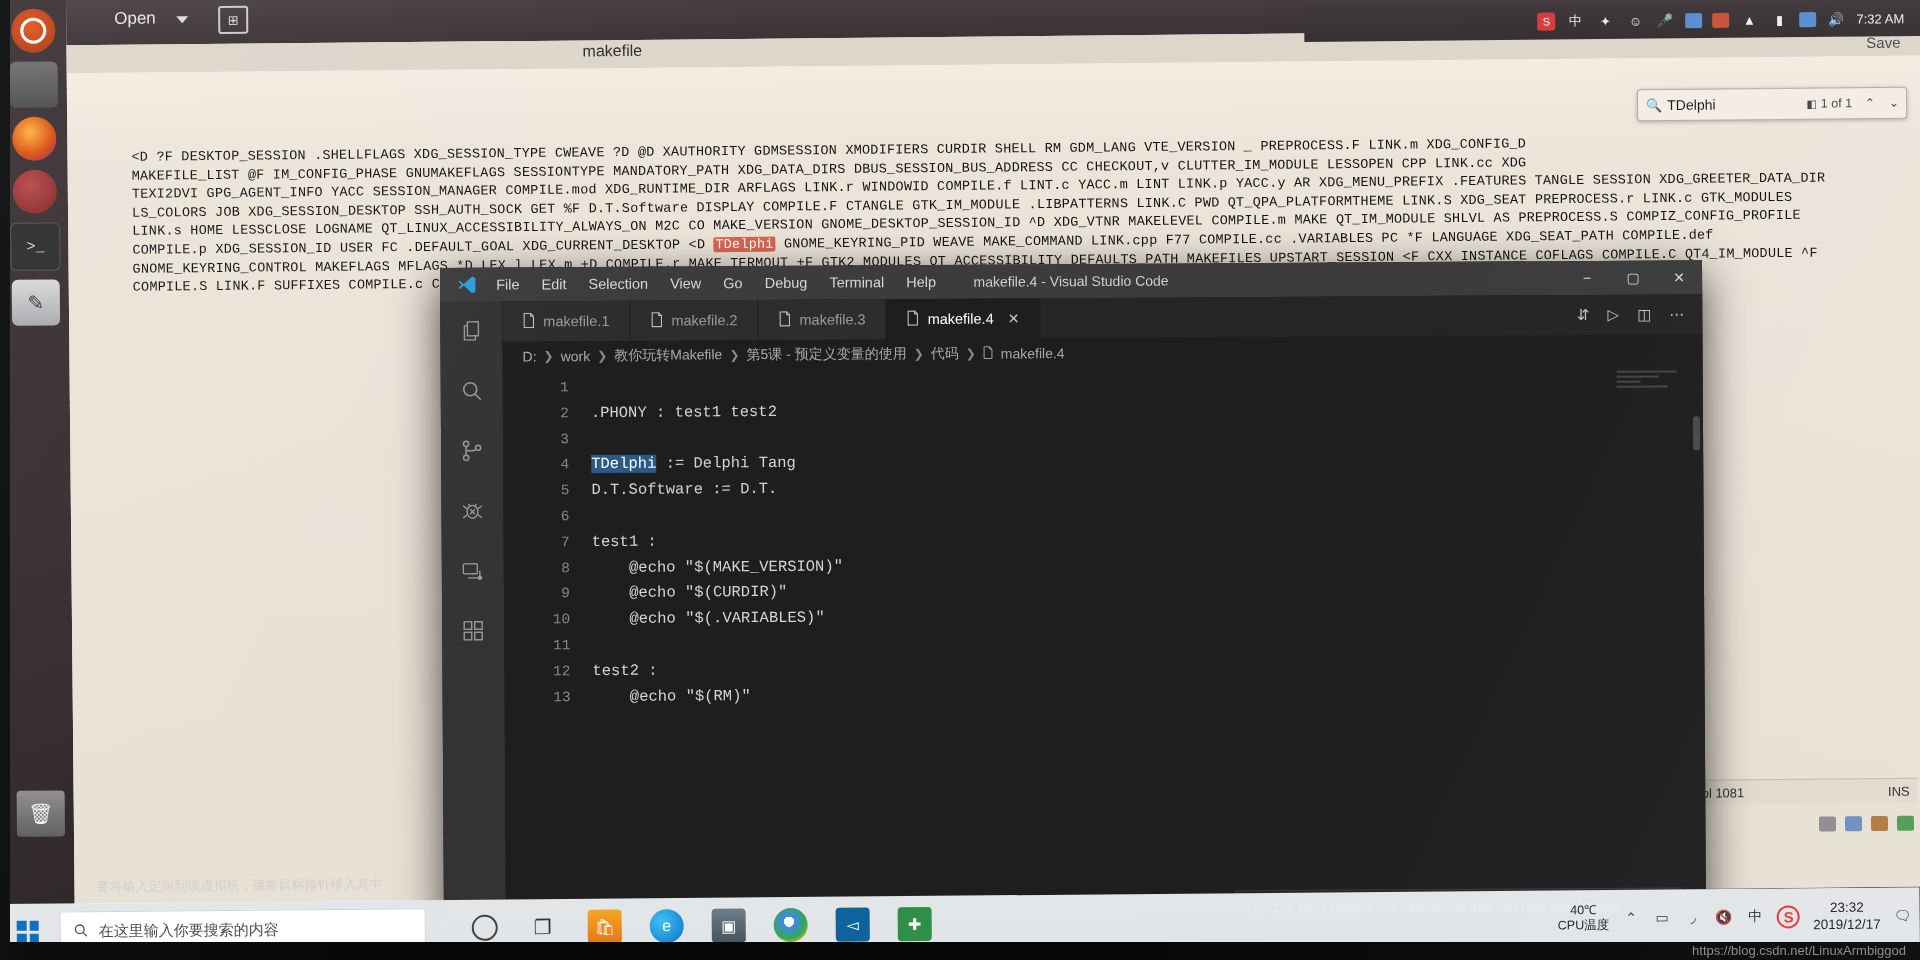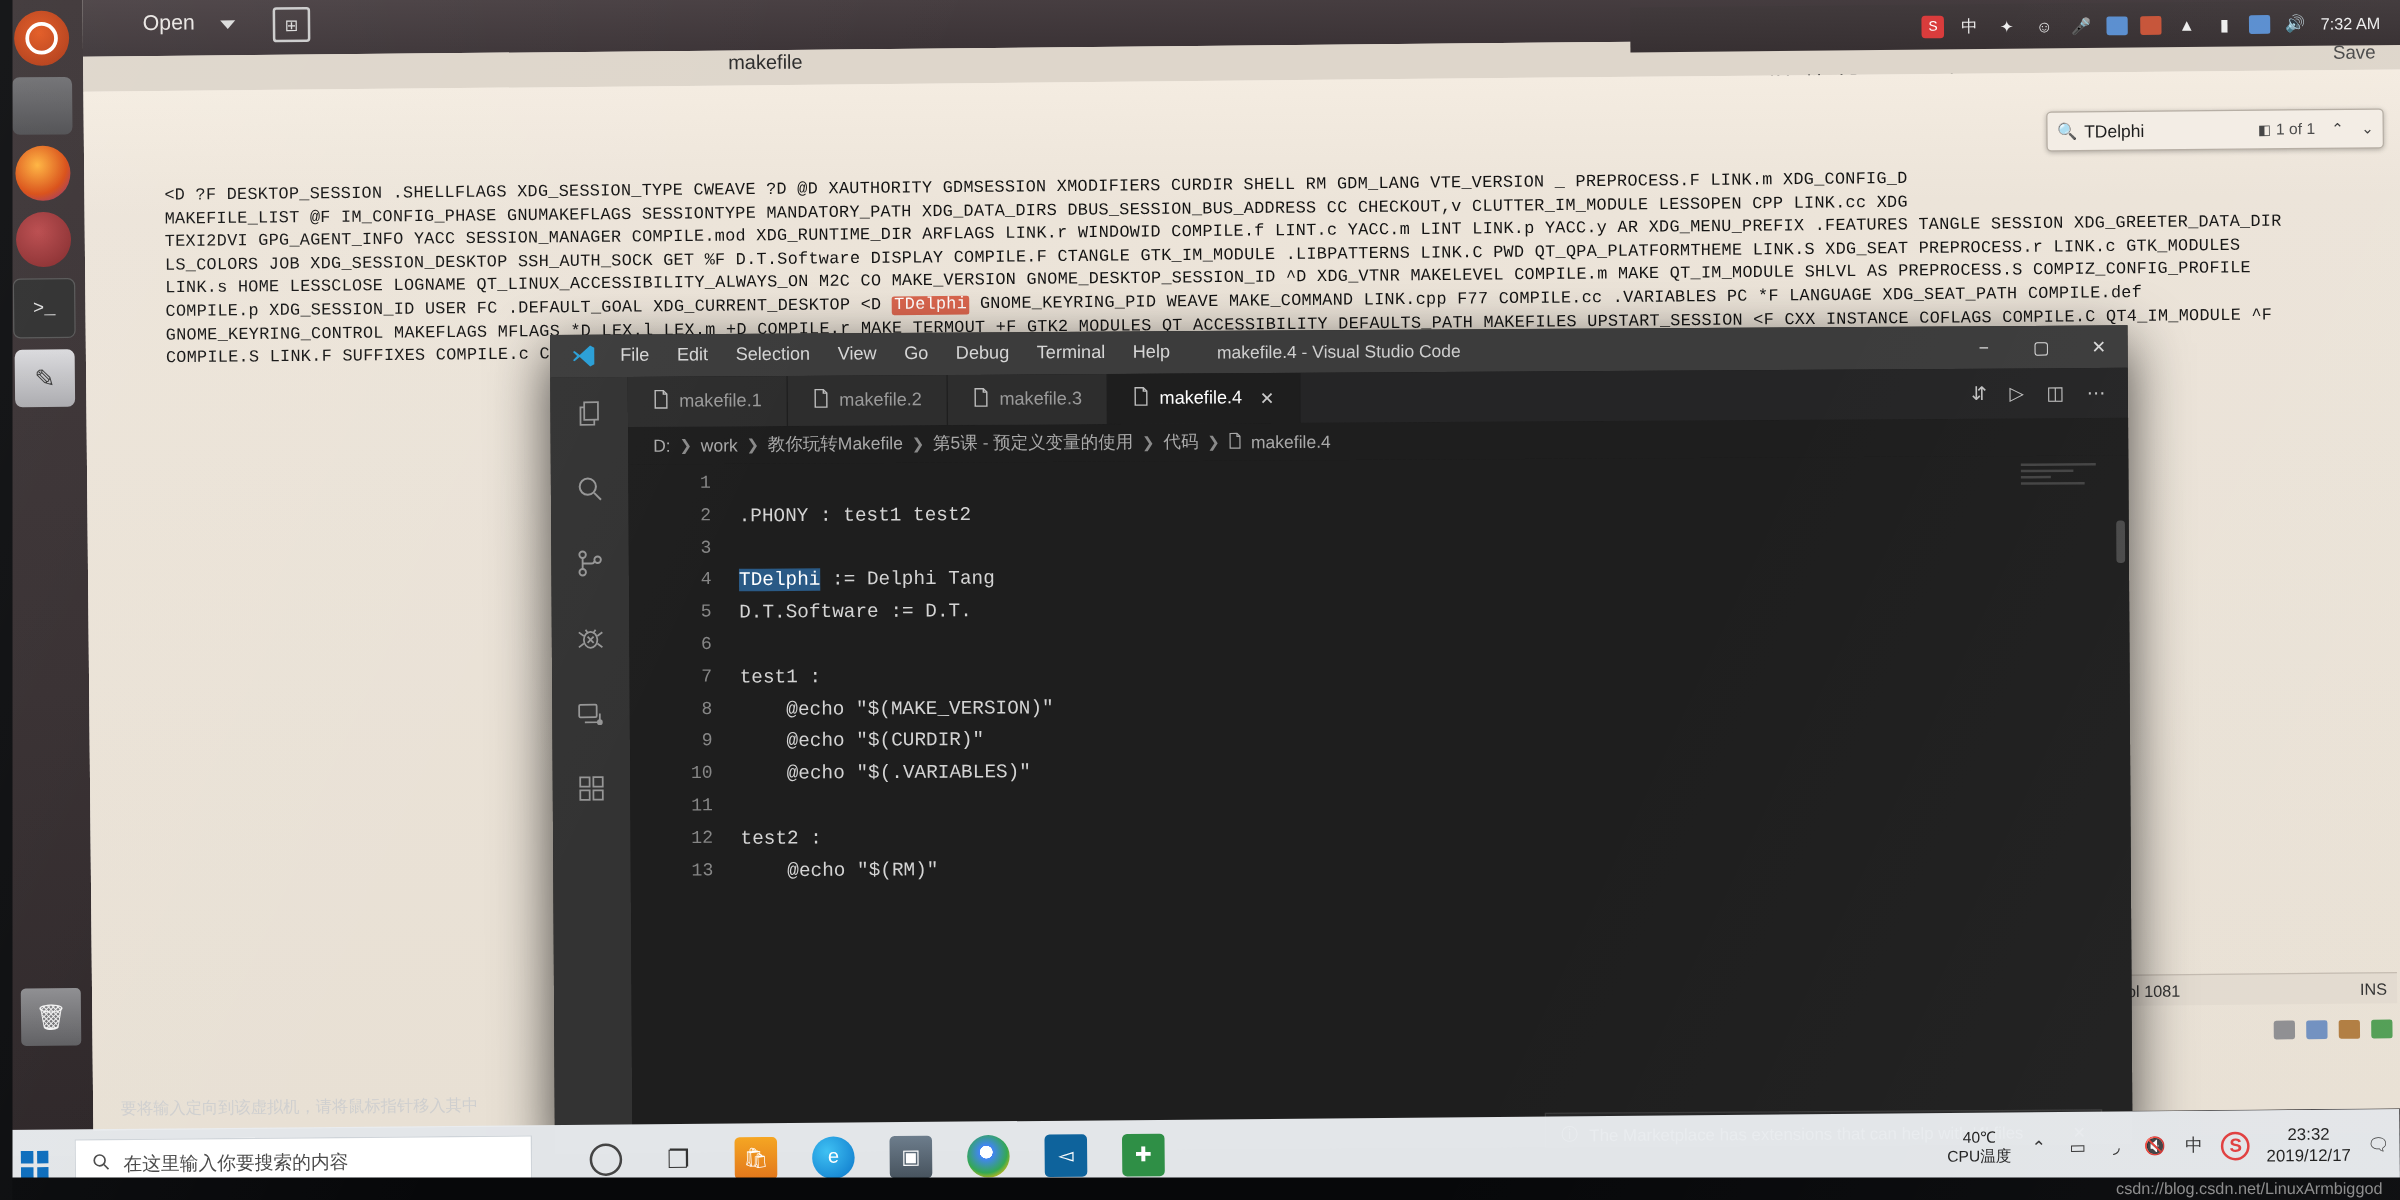--- a/index.html
+++ b/index.html
@@ -492,14 +492,14 @@
         <span>23:32</span><br>
         <span>2019/12/17</span>
       </span>
       <span class="tray-ico">🗨</span>
     </div>
   </div>
 
   <div class="bezel-b"></div>
   <div class="bezel-l"></div>
   <div class="glare"></div>
-  <div class="watermark">csdn://blog.csdn.net/LinuxArmbiggod</div>
+  <div class="watermark">https://blog.csdn.net/LinuxArmbiggod</div>
 </div>
 
 </body></html>

